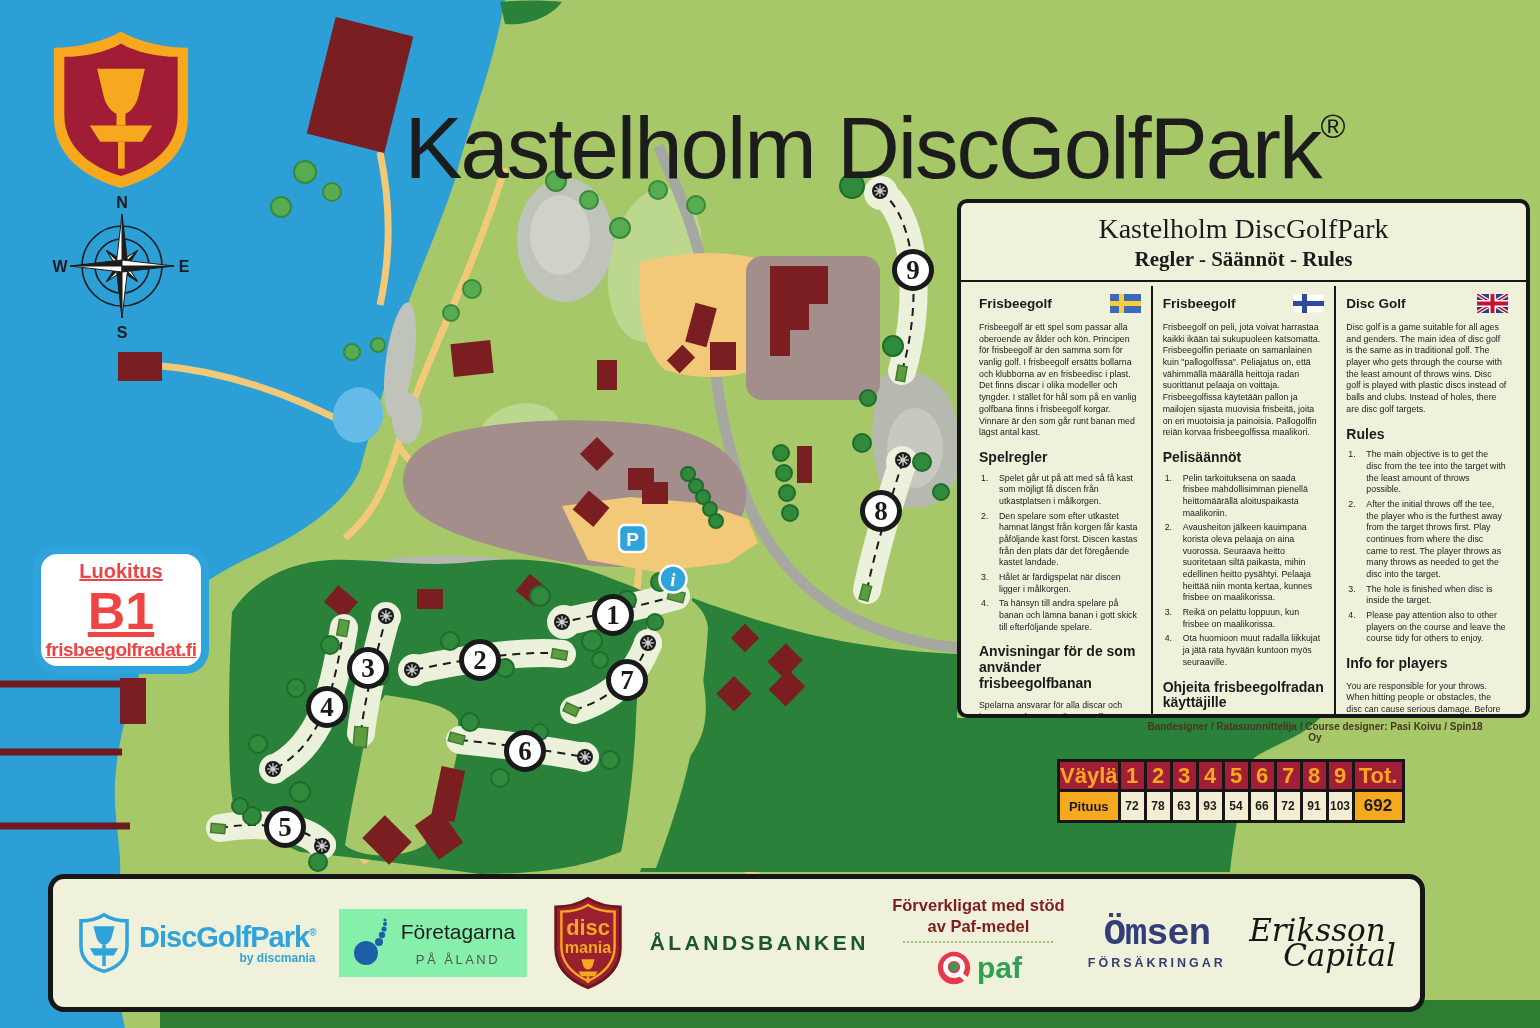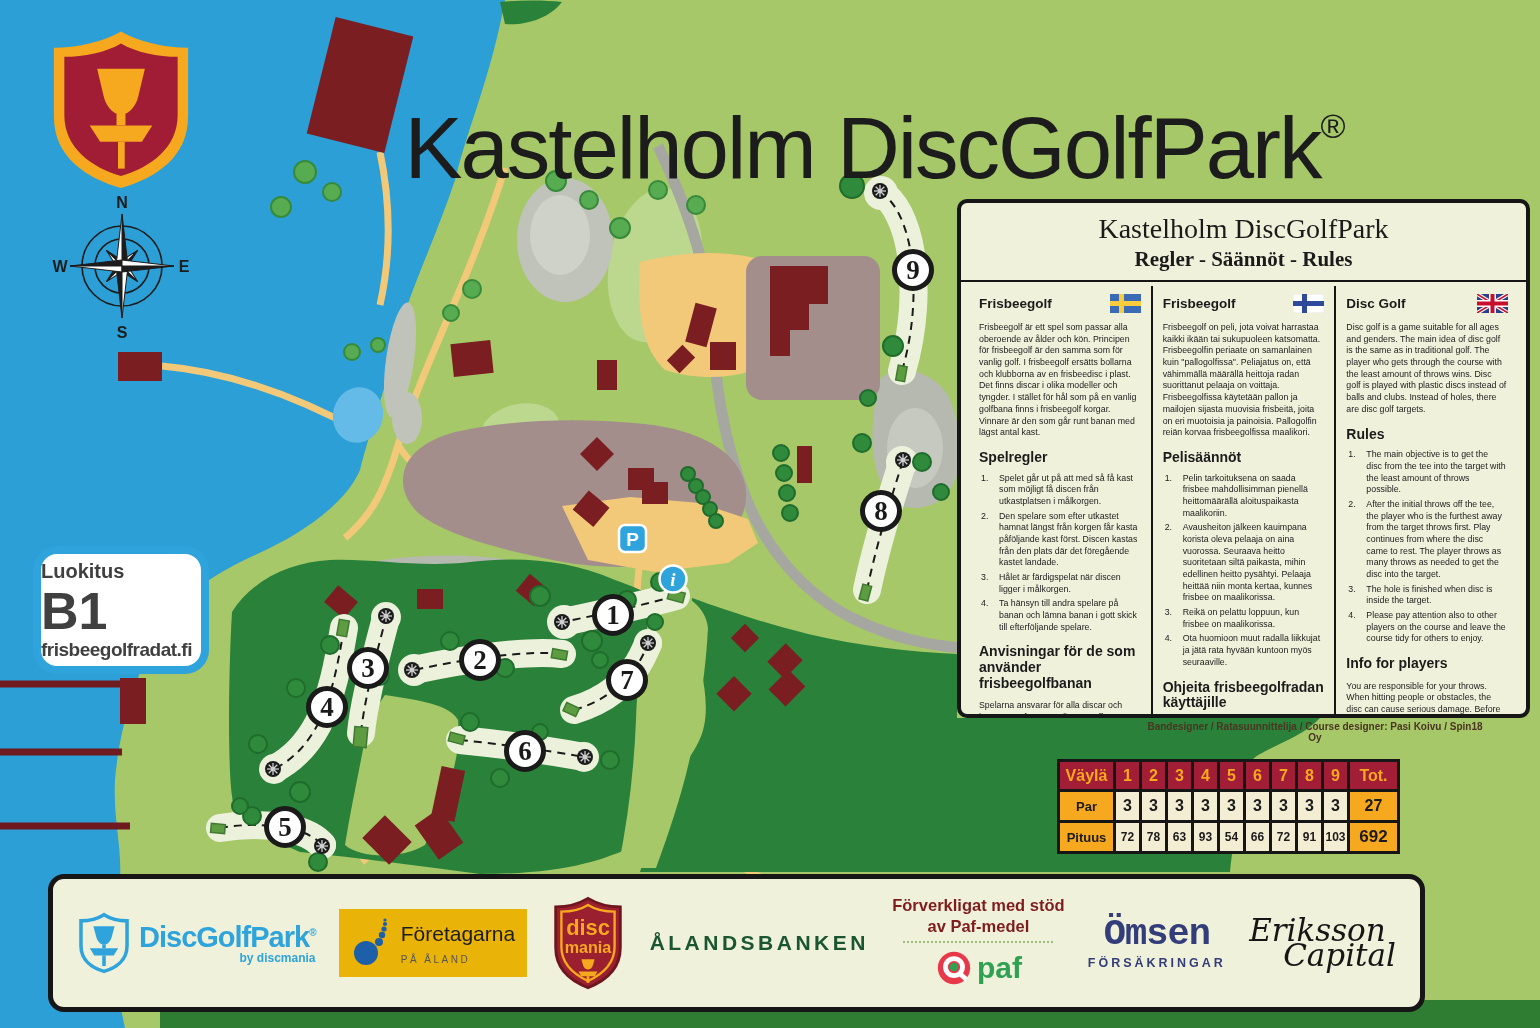--- a/index.html
+++ b/index.html
@@ -11,21 +11,21 @@
   
   .title{position:absolute;left:235px;top:40px;width:1280px;text-align:center;white-space:nowrap;
          font-size:87px;font-weight:300;letter-spacing:-2px;color:#1c1c1c;}
   .title .reg{font-size:34px;position:relative;top:-40px;letter-spacing:0;}
 
   
   .shield-logo{position:absolute;left:45px;top:27px;width:152px;height:164px;}
 
   
   .badge{position:absolute;left:33px;top:546px;width:176px;height:128px;background:#fff;
-         border:8px solid #2FA3DC;border-radius:24px;text-align:left;color:#404040;padding-top:6px;}
+         border:8px solid #2FA3DC;border-radius:24px;text-align:center;color:#ef4444;padding-top:6px;text-decoration:underline;}
   .badge .lk{font-size:20px;font-weight:bold;}
   .badge .b1{font-size:52px;font-weight:bold;line-height:56px;}
   .badge .site{font-size:19px;font-weight:bold;letter-spacing:-0.5px;}
 
   
   .panel{position:absolute;left:957px;top:199px;width:573px;height:519px;background:#EFF1DB;
          border:4px solid #161616;border-radius:10px;overflow:hidden;}
   .panel-head{text-align:center;padding:10px 8px 8px;border-bottom:2px solid #161616;}
   .panel-title{font-family:"Liberation Serif",serif;font-size:28px;}
   .panel-sub{font-family:"Liberation Serif",serif;font-size:21px;font-weight:bold;margin-top:2px;}
@@ -40,39 +40,39 @@
   ol.rules-list li{counter-increment:r;display:flex;gap:5px;font-size:8.8px;line-height:1.33;margin-bottom:3px;}
   ol.rules-list li::before{content:counter(r) ".";flex:0 0 13px;}
   .flag{width:31px;height:19px;flex:0 0 auto;}
 
   .credit{position:absolute;left:1140px;top:721px;width:350px;text-align:center;
           font-size:10px;font-weight:bold;color:#4a3423;}
 
   
   table.score{position:absolute;left:1057px;top:759px;border-collapse:collapse;background:#161616;}
   table.score th,table.score td{border:3px solid #161616;text-align:center;padding:0;}
-  table.score th{background:#A21E36;color:#F6A81E;font-size:16px;font-weight:bold;height:30px;width:26px;}
+  table.score th{background:#A21E36;color:#F6A81E;font-size:22px;font-weight:bold;height:30px;width:26px;}
   table.score th.lbl{width:56px;}  table.score th.tot{width:50px;}
   table.score td{background:#F3EDD3;height:31px;font-weight:bold;}
   table.score td.lbl{background:#F6A81E;font-size:13px;font-weight:600;}
   table.score td.tot{background:#F6A81E;font-size:16px;}
   tr.par td{font-size:16px;} tr.len td{font-size:12px;} tr.len td.tot{font-size:17px;}
 
   
   .sponsors{position:absolute;left:48px;top:874px;width:1377px;height:138px;background:#EFF1DB;
             border:5px solid #161616;border-radius:16px;display:flex;align-items:center;
             justify-content:space-between;padding:0 24px;gap:10px;}
   .sp{display:flex;align-items:center;}
   .dgp-txt{margin-left:8px;color:#2FA3DC;}
   .dgp-name{font-size:29px;font-weight:bold;letter-spacing:-1px;}
   .dgp-name .r{font-size:10px;vertical-align:super;}
   .dgp-sub{font-size:12px;font-weight:bold;text-align:right;margin-top:-3px;}
-  .ftg{background:#eab308;padding:8px 12px;display:flex;align-items:center;gap:8px;}
+  .ftg{background:#86efac;padding:8px 12px;display:flex;align-items:center;gap:8px;}
   .ftg-txt .n{font-size:21px;color:#1c1c1c;}
-  .ftg-txt .s{font-size:10px;color:#555;letter-spacing:2.5px;text-align:left;margin-top:8px;}
+  .ftg-txt .s{font-size:13px;color:#555;letter-spacing:2.5px;text-align:center;margin-top:8px;}
   .ab{font-size:21px;font-weight:bold;letter-spacing:3.5px;color:#1A5632;}
   .paf-blk{text-align:center;}
   .paf-blk .l{font-size:16.5px;font-weight:bold;color:#7f1d1d;line-height:1.25;}
   .paf-dots{border-bottom:2px dotted #9DBE7B;width:150px;margin:5px auto 6px;}
   .paf-logo{display:inline-flex;align-items:center;}
   .omsen{text-align:center;color:#333D7A;}
   .omsen .n{font-size:37px;font-weight:bold;letter-spacing:-1px;line-height:1;font-family:Liberation Mono, monospace;}
   .omsen .s{font-size:12.5px;font-weight:bold;letter-spacing:3px;margin-top:3px;}
   .erik{font-family:"DejaVu Serif",serif;font-style:italic;font-size:31px;color:#161616;line-height:0.95;}
   .erik .c{display:block;margin:-4px 0 0 34px;}
@@ -484,33 +484,20 @@
       <th>2</th>
       <th>3</th>
       <th>4</th>
       <th>5</th>
       <th>6</th>
       <th>7</th>
       <th>8</th>
       <th>9</th>
       <th class="tot">Tot.</th>
     </tr>
-    <tr class="par">
-      <td class="lbl">Par</td>
-      <td>3</td>
-      <td>3</td>
-      <td>3</td>
-      <td>3</td>
-      <td>3</td>
-      <td>3</td>
-      <td>3</td>
-      <td>3</td>
-      <td>3</td>
-      <td class="tot">27</td>
-    </tr>
     <tr class="len">
       <td class="lbl">Pituus</td>
       <td>72</td>
       <td>78</td>
       <td>63</td>
       <td>93</td>
       <td>54</td>
       <td>66</td>
       <td>72</td>
       <td>91</td>

